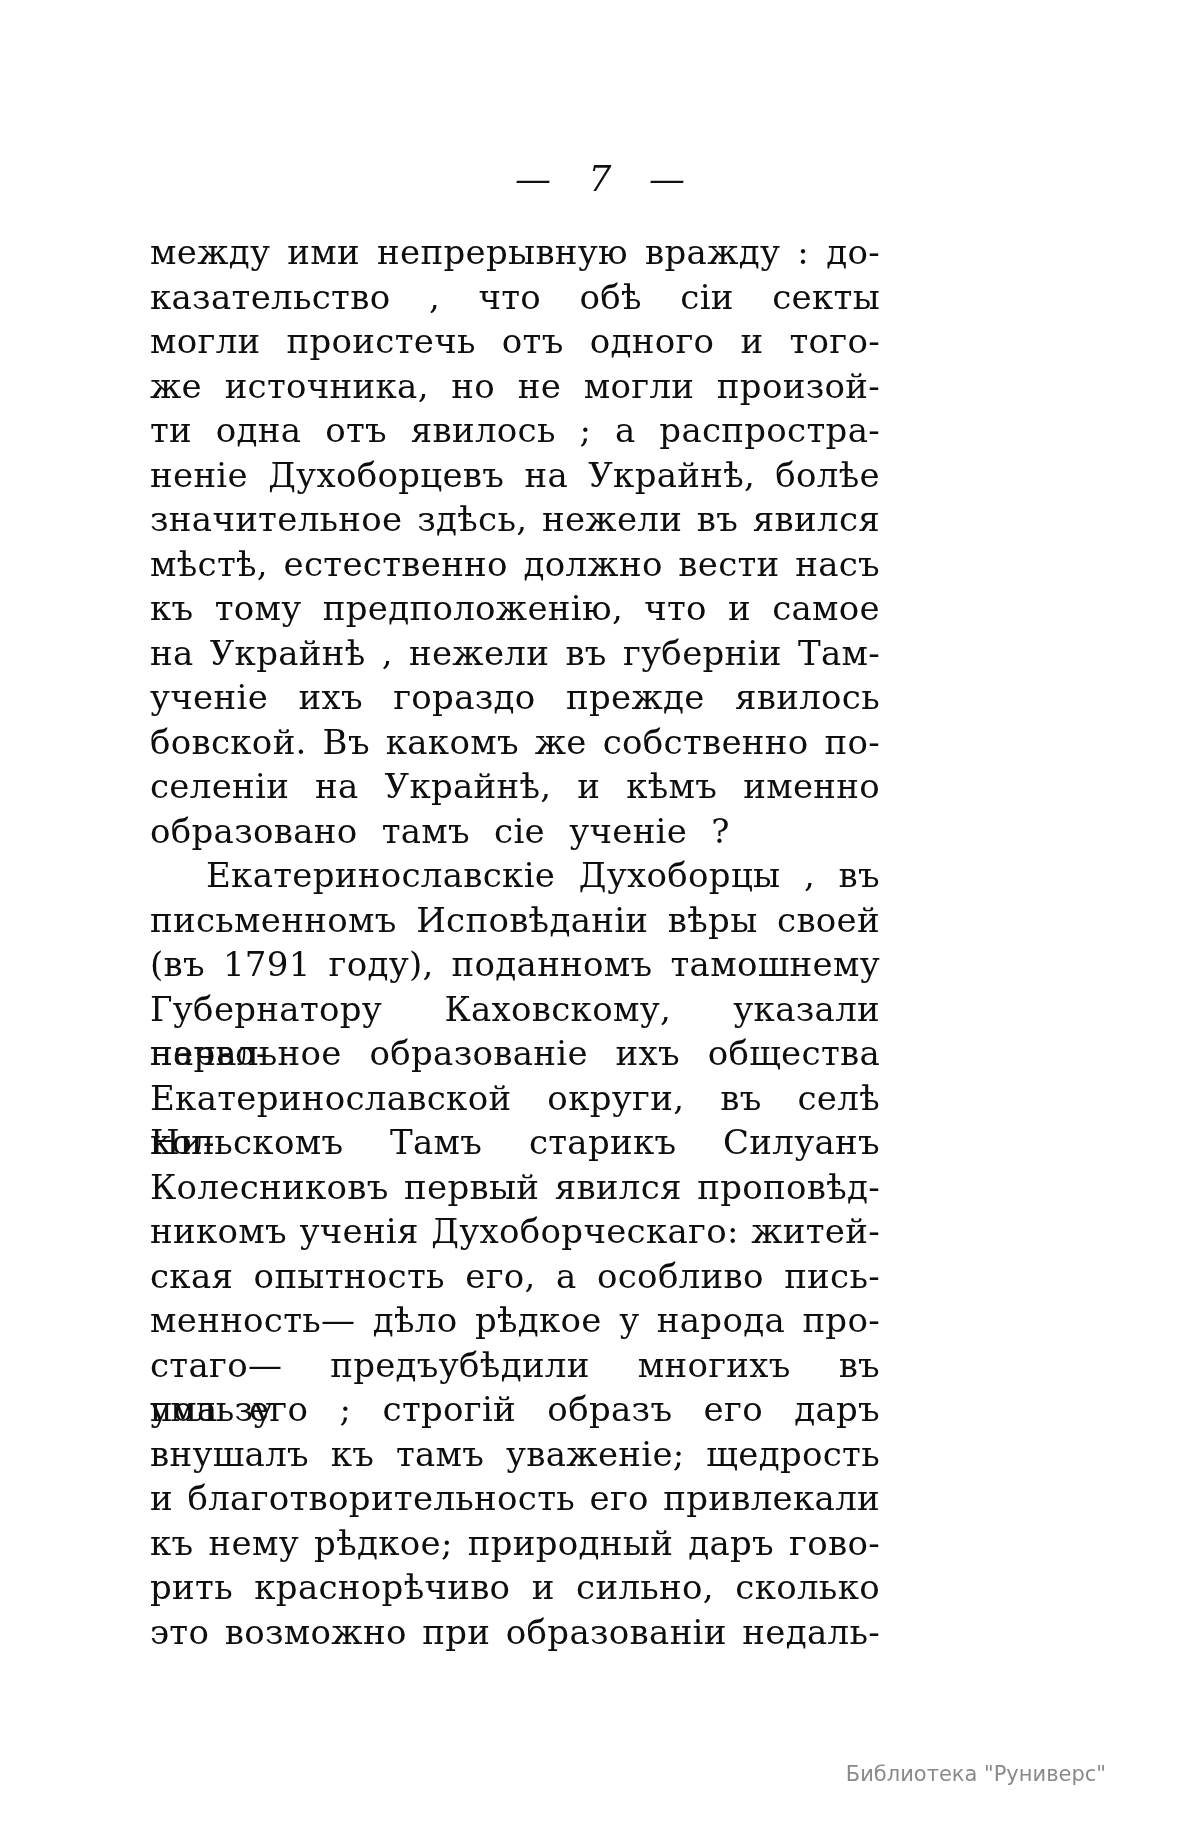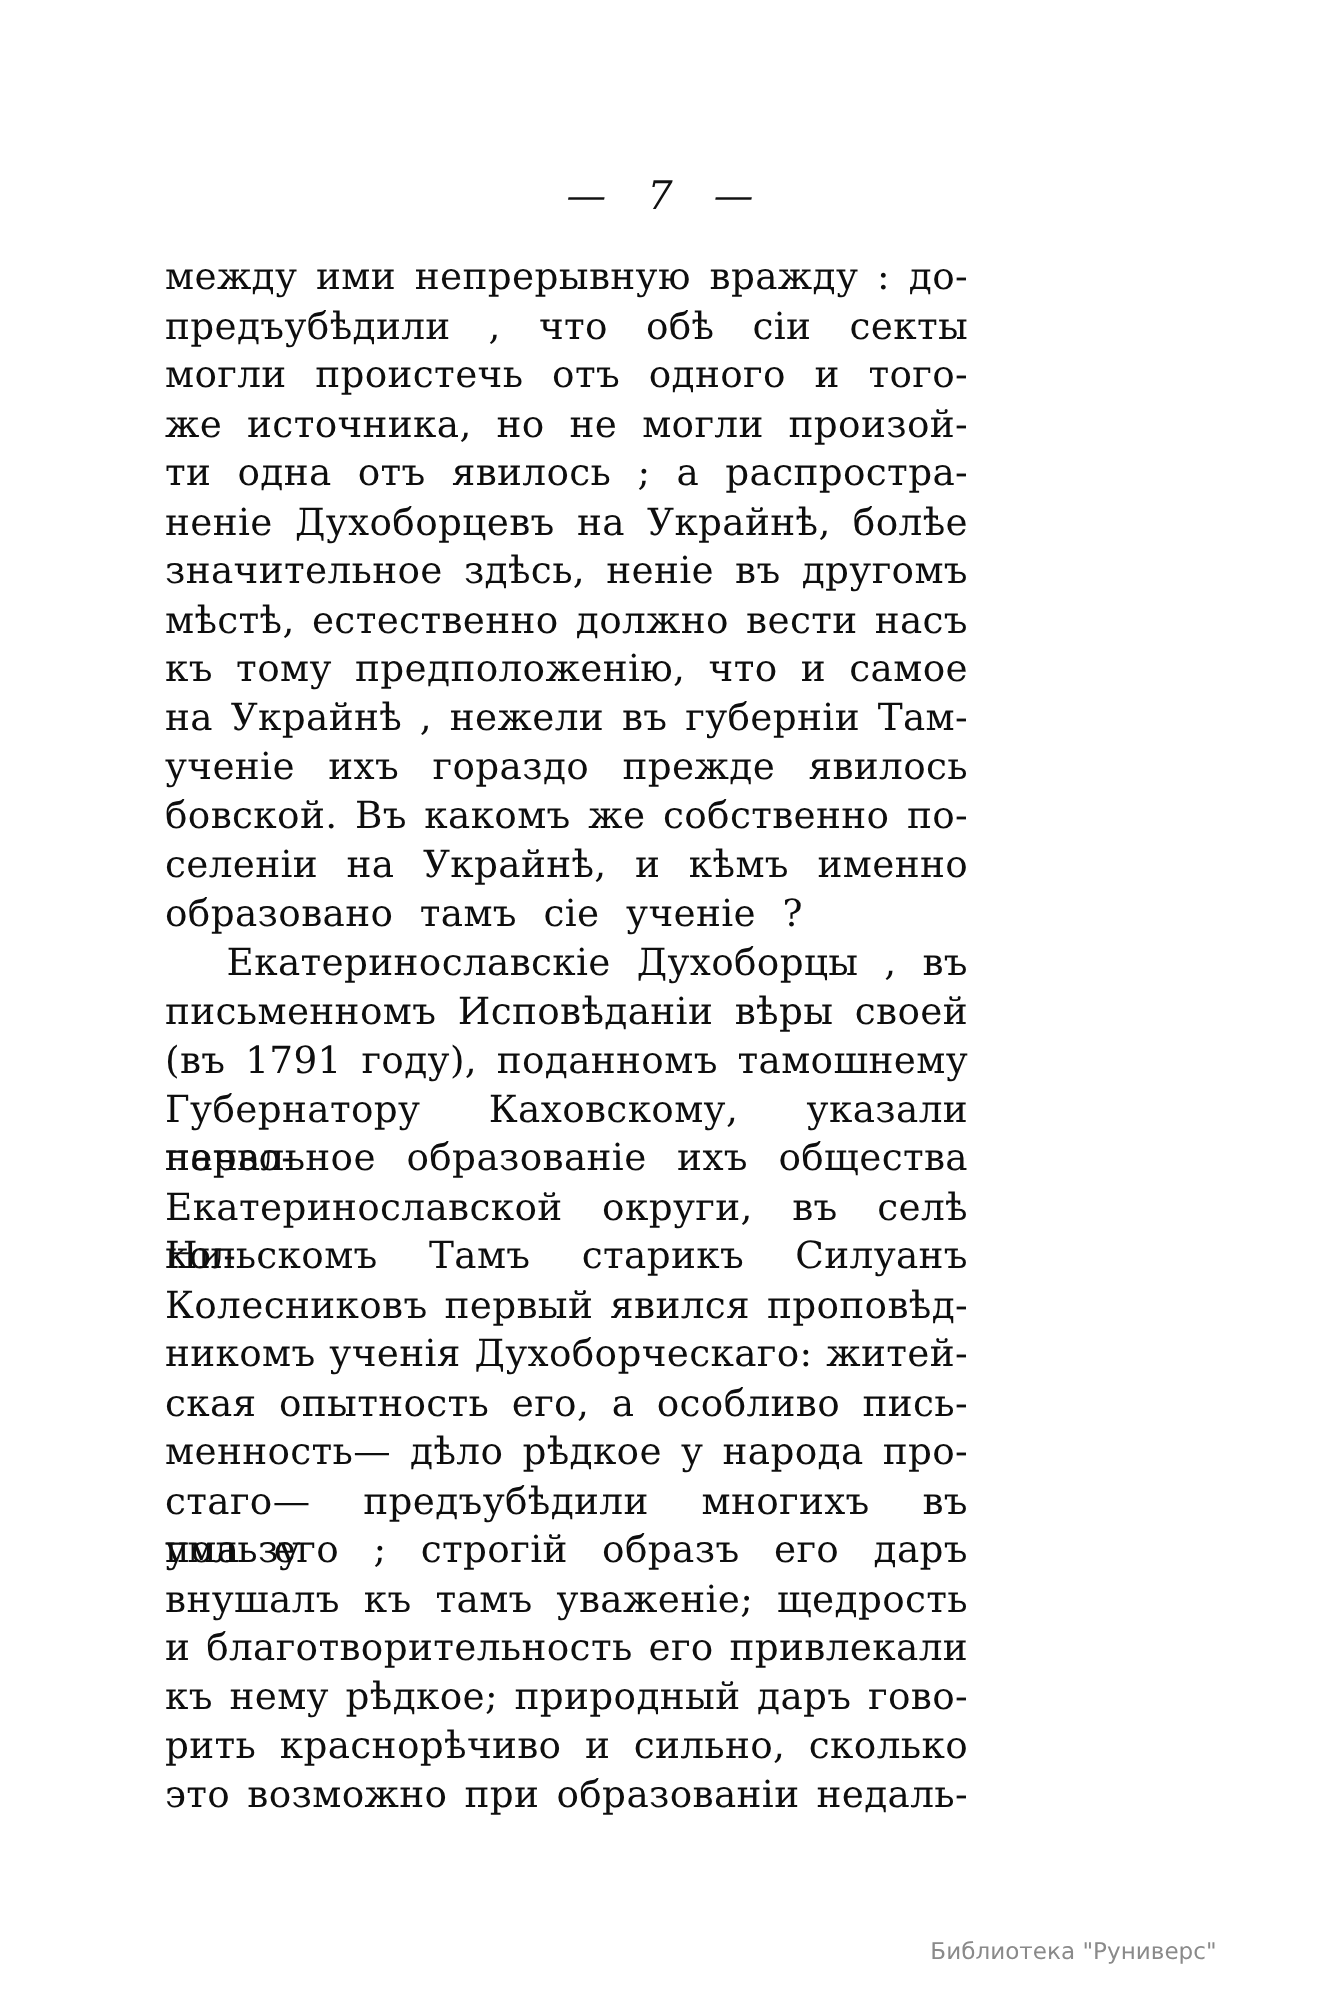--- a/index.html
+++ b/index.html
@@ -57,26 +57,26 @@
   }
 </style>
 </head>
 <body>
 
 <div class="page">
   <div class="page-number">— 7 —</div>
 
   <div class="text-block">
     <div class="line">между ими непрерывную вражду : до-</div>
-    <div class="line">предъубѣдили , что обѣ сіи секты</div>
+    <div class="line">казательство , что обѣ сіи секты</div>
     <div class="line">могли проистечь отъ одного и того-</div>
     <div class="line">же источника, но не могли произой-</div>
     <div class="line">ти одна отъ явилось ; а распростра-</div>
     <div class="line">неніе Духоборцевъ на Украйнѣ, болѣе</div>
-    <div class="line">значительное здѣсь, неніе въ другомъ</div>
+    <div class="line">значительное здѣсь, нежели въ явился</div>
     <div class="line">мѣстѣ, естественно должно вести насъ</div>
     <div class="line">къ тому предположенію, что и самое</div>
     <div class="line">на Украйнѣ , нежели въ губерніи Там-</div>
     <div class="line">ученіе ихъ гораздо прежде явилось</div>
     <div class="line">бовской. Въ какомъ же собственно по-</div>
     <div class="line">селеніи на Украйнѣ, и кѣмъ именно</div>
     <div class="line short">образовано тамъ сіе ученіе ?</div>
     <div class="line indent">Екатеринославскіе Духоборцы , въ</div>
     <div class="line">письменномъ Исповѣданіи вѣры своей</div>
     <div class="line">(въ 1791 году), поданномъ тамошнему</div>

